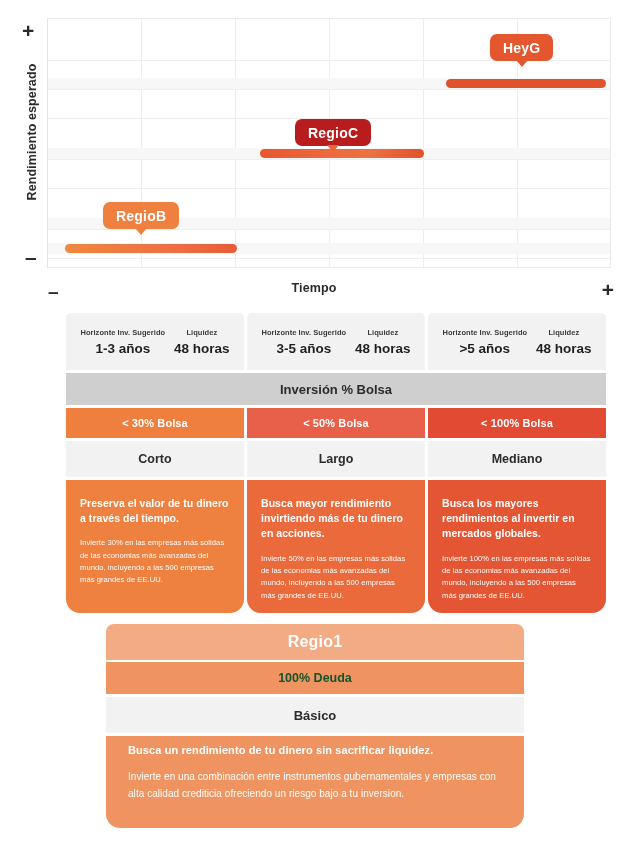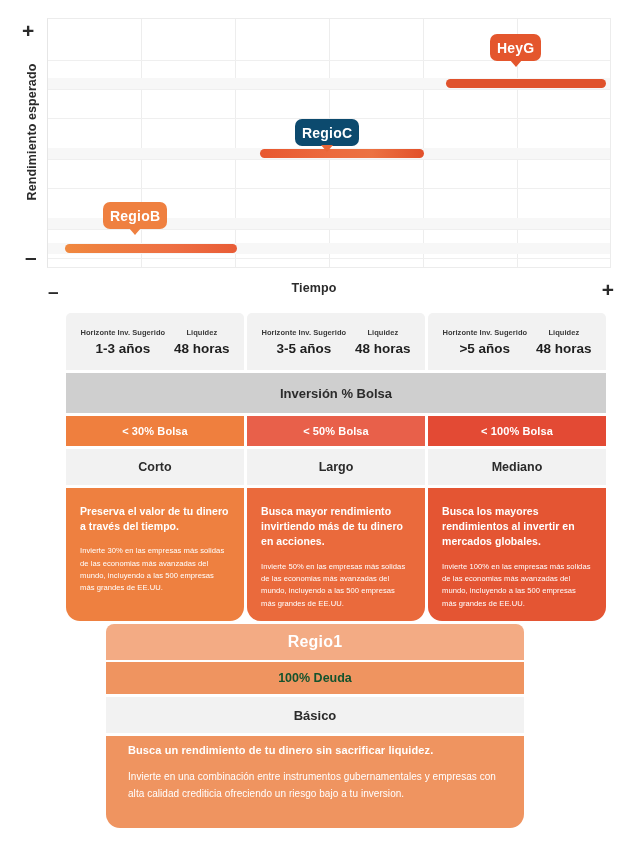--- a/index.html
+++ b/index.html
@@ -105,35 +105,35 @@
     position: absolute;
     border-radius: 7px;
     color: #ffffff;
     font-size: 14px;
     font-weight: 700;
     letter-spacing: .2px;
     display: flex;
     align-items: center;
     justify-content: center;
     height: 27px;
-    padding: 0 7px;
+    padding: 0 13px;
   }
   .pill::after {
     content: "";
     position: absolute;
     bottom: -6px;
     left: 50%;
     transform: translateX(-50%);
     width: 0; height: 0;
     border-left: 6px solid transparent;
     border-right: 6px solid transparent;
     border-top: 7px solid currentColor;
   }
   .pill-b { background: #ef8040; color: #ef8040; }
-  .pill-c { background: #0c4a6e; color: #ea6536; }
+  .pill-c { background: #b91c1c; color: #ea6536; }
   .pill-g { background: #e4562d; color: #e4562d; }
   .pill span { color: #ffffff; }
 
   .x-axis-minus {
     position: absolute;
     left: 48px;
     top: 282px;
     font-size: 19px;
     font-weight: 700;
     line-height: 1;
@@ -189,21 +189,21 @@
   .metric-value {
     font-size: 13.5px;
     font-weight: 700;
     color: #1f1f1f;
     margin-top: 4px;
     white-space: nowrap;
   }
 
   .inversion-row {
     margin-top: 3px;
-    height: 40px;
+    height: 32px;
     background: #cfcfcf;
     display: flex;
     align-items: center;
     justify-content: center;
     font-size: 13px;
     font-weight: 700;
     color: #2b2b2b;
   }
 
   .bolsa-row { margin-top: 3px; }

